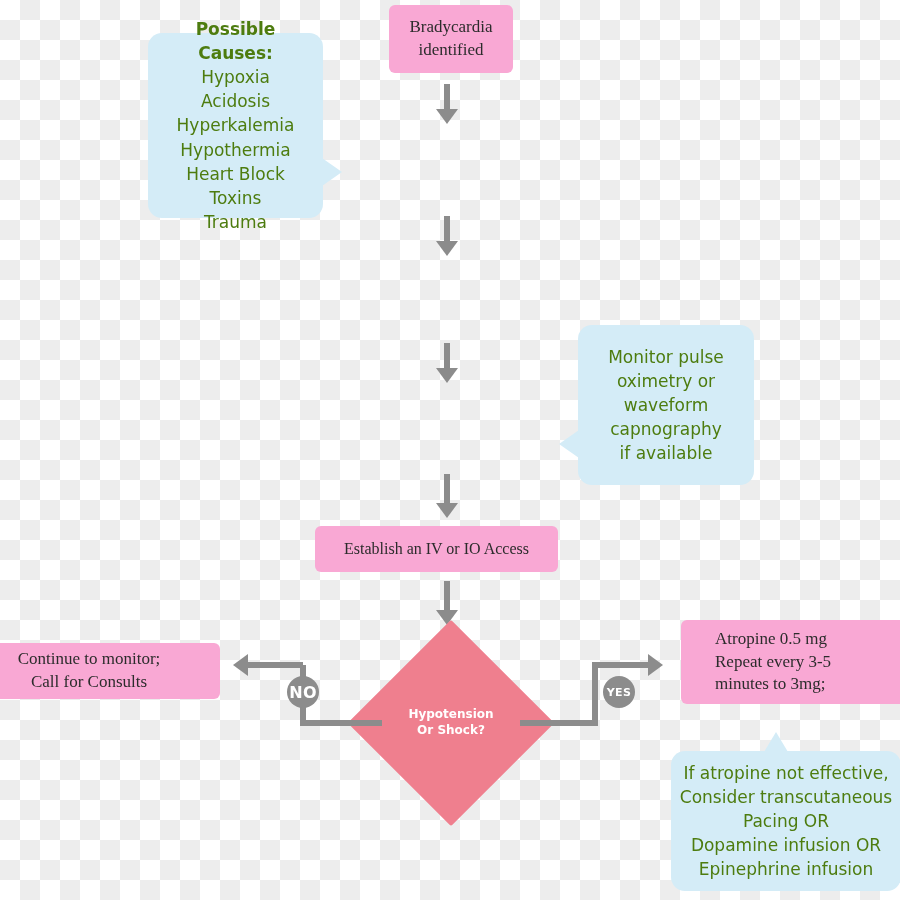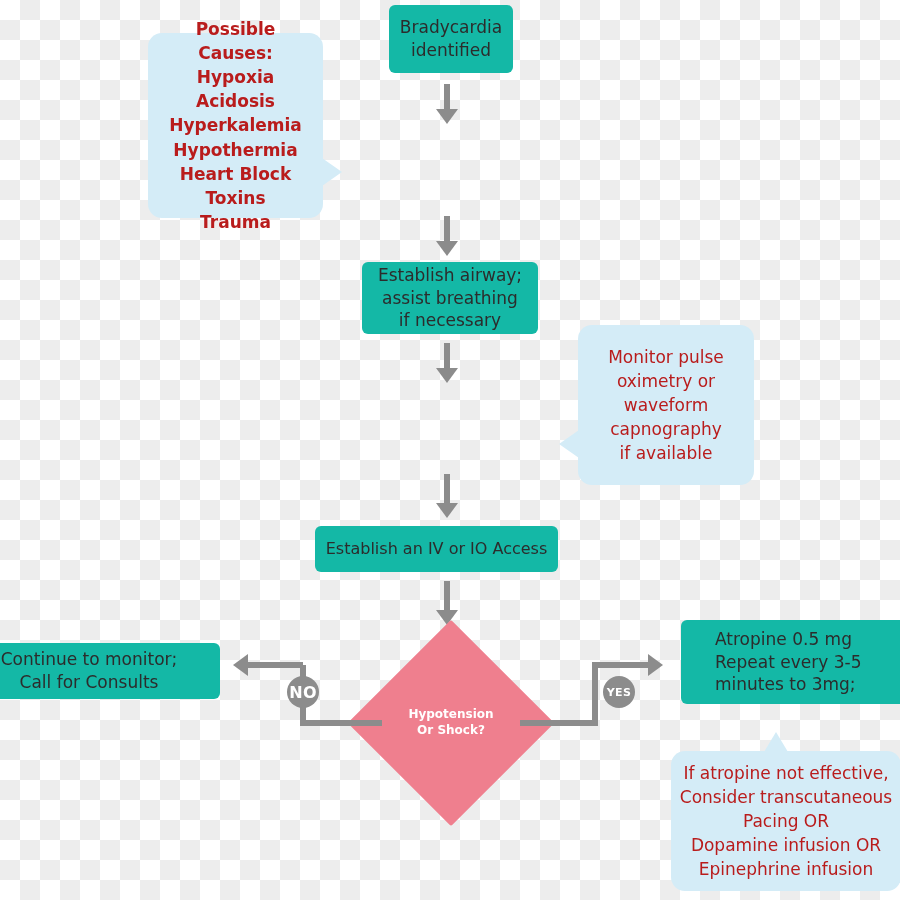--- a/index.html
+++ b/index.html
@@ -22,40 +22,41 @@
 
   #canvas {
     position: relative;
     width: 900px;
     height: 900px;
   }
 
   
   .pbox {
     position: absolute;
-    background: #14b8a6;
+    background: #f9a8d4;
     border-radius: 6px;
     color: #2c2c2c;
     font-size: 17px;
     line-height: 1.35;
     font-weight: 400;
     display: flex;
     align-items: center;
     justify-content: center;
     text-align: center;
     padding: 8px 10px;
     white-space: pre-line;
+    font-family: Liberation Serif, serif;
   }
 
   
   .callout {
     position: absolute;
     background: #d4ecf7;
     border-radius: 14px;
-    color: #b91c1c;
+    color: #4d7c0f;
     font-size: 17px;
     line-height: 1.42;
     display: flex;
     align-items: center;
     justify-content: center;
     text-align: center;
     padding: 10px 12px;
     white-space: pre-line;
   }
   .callout .tail {
@@ -84,21 +85,21 @@
     left: 93px;
     border-left: 12px solid transparent;
     border-right: 12px solid transparent;
     border-bottom: 20px solid #d4ecf7;
   }
 
   .causes-title {
     font-weight: bold;
     display: block;
   }
-  .causes-body { display: block; font-weight: bold; }
+  .causes-body { display: block; }
 
   
   #diamond-wrap {
     position: absolute;
     left: 378px;
     top: 650px;
     width: 146px;
     height: 146px;
   }
   #diamond-shape {
@@ -175,23 +176,20 @@
   <div class="pbox" style="left:389px; top:5px; width:124px; height:68px;">Bradycardia
 identified</div>
 
   <div class="vline" style="left:444px; top:84px; height:27px;"></div>
   <div class="arrow-down" style="left:436px; top:109px;"></div>
 
 
   <div class="vline" style="left:444px; top:216px; height:27px;"></div>
   <div class="arrow-down" style="left:436px; top:241px;"></div>
 
-  <div class="pbox" style="left:362px; top:262px; width:176px; height:72px;">Establish airway;
-assist breathing
-if necessary</div>
 
   <div class="vline" style="left:444px; top:343px; height:27px;"></div>
   <div class="arrow-down" style="left:436px; top:368px;"></div>
 
 
   <div class="vline" style="left:444px; top:474px; height:31px;"></div>
   <div class="arrow-down" style="left:436px; top:503px;"></div>
 
   <div class="pbox" style="left:315px; top:526px; width:243px; height:46px; font-size:16px;">Establish an IV or IO Access</div>
 

